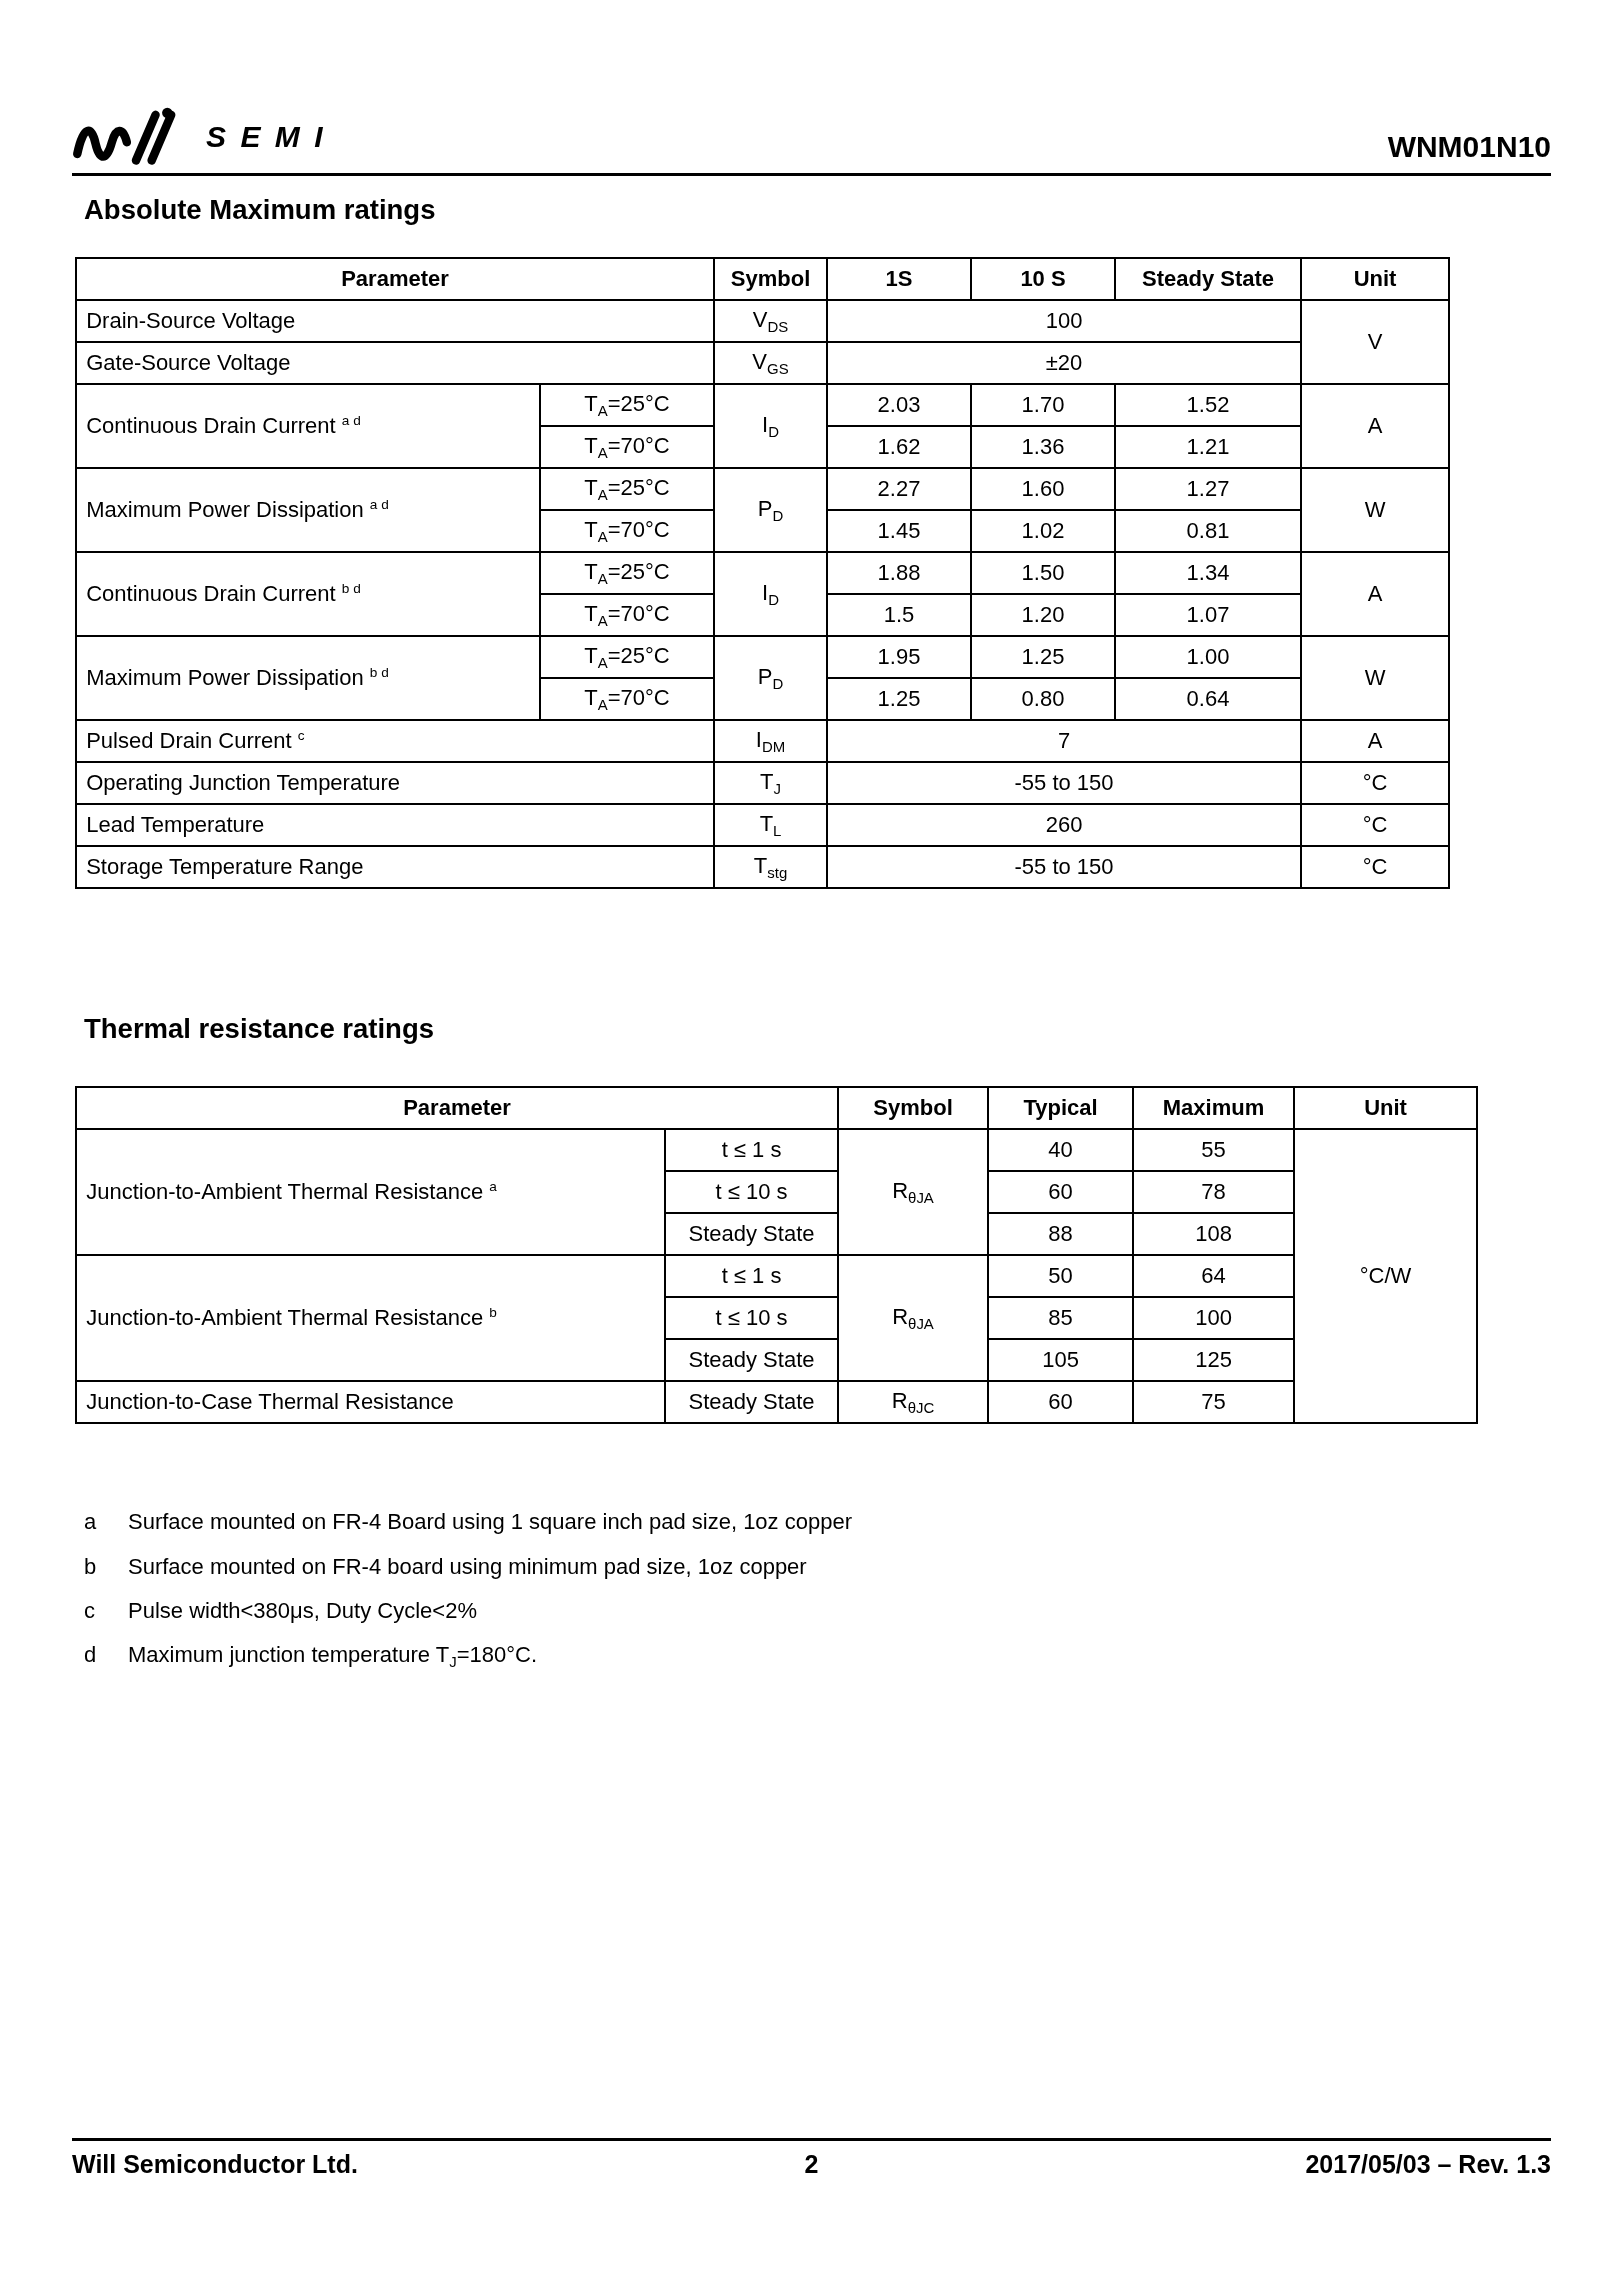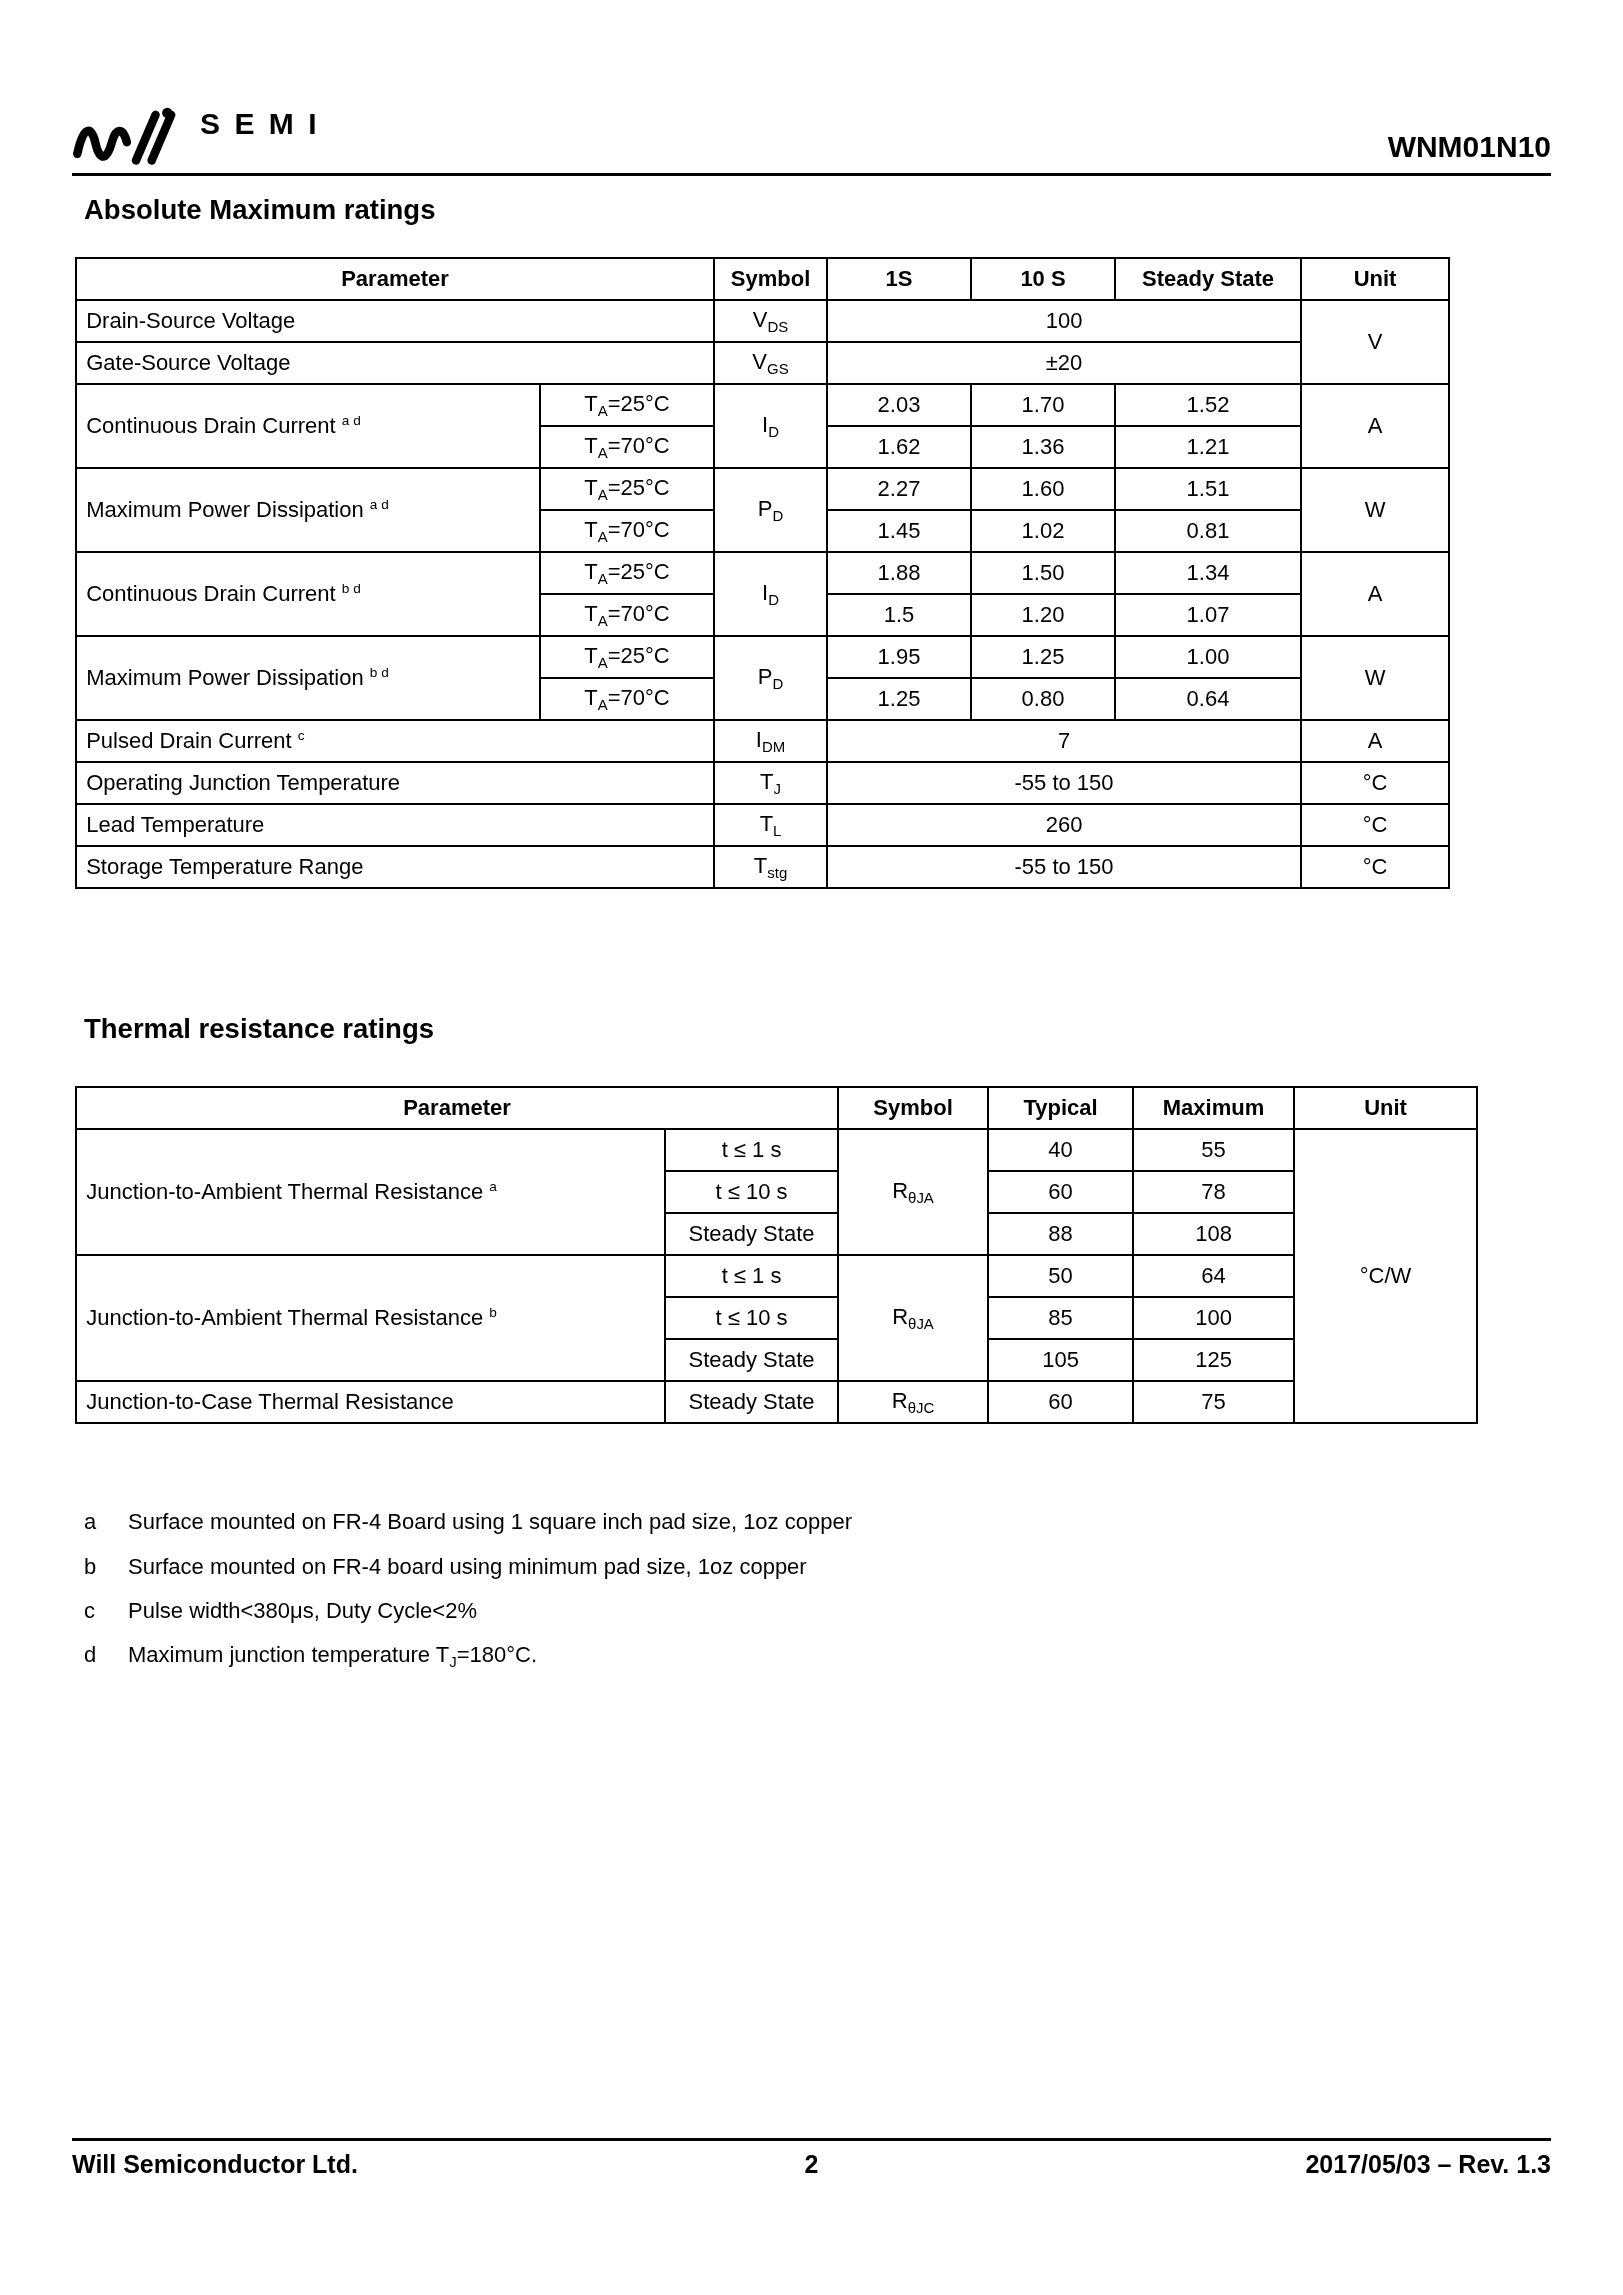--- a/index.html
+++ b/index.html
@@ -13,21 +13,21 @@
   }
   .page { position: absolute; inset: 0; }
 
   
   .hdr {
     margin: 98px 72px 0 72px;
     display: flex; align-items: flex-end; justify-content: space-between;
     border-bottom: 3.9px solid #000;
     padding-bottom: 6.5px;
   }
-  .logo-wrap { display: flex; gap: 17px; }
+  .logo-wrap { display: flex; align-items: center; gap: 23px; font-style: italic; }
   .semi-text { font-size: 30px; font-weight: bold; letter-spacing: 14.4px; }
   .partno { font-size: 30px; font-weight: bold; padding-bottom: 2.6px; margin-top: 32px; }
 
   
   .sec-title { font-size: 27.5px; font-weight: bold; margin: 18.3px 0 0 84px; }
 
   
   .t {
     border-collapse: collapse; table-layout: fixed;
     border: 2.6px solid #000;
@@ -138,21 +138,21 @@
       <td>1.36</td>
       <td>1.21</td>
     </tr>
 
     <tr>
       <td rowspan="2" class="pl"><span>Maximum Power Dissipation</span> <sup>a d</sup></td>
       <td><span>T</span><sub>A</sub><span>=25°C</span></td>
       <td rowspan="2"><span>P</span><sub>D</sub></td>
       <td>2.27</td>
       <td>1.60</td>
-      <td>1.51</td>
+      <td>1.27</td>
       <td rowspan="2">W</td>
     </tr>
     <tr>
       <td><span>T</span><sub>A</sub><span>=70°C</span></td>
       <td>1.45</td>
       <td>1.02</td>
       <td>0.81</td>
     </tr>
 
     <tr>

